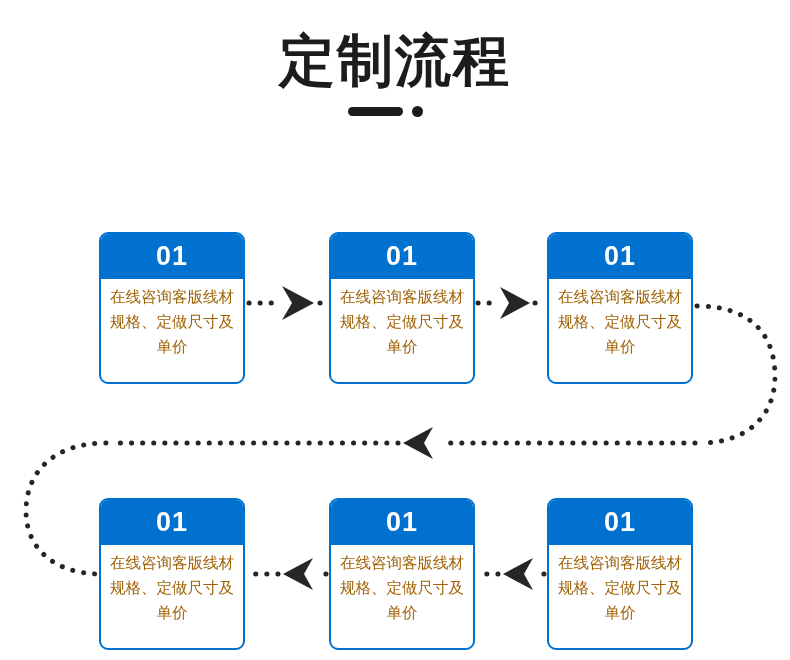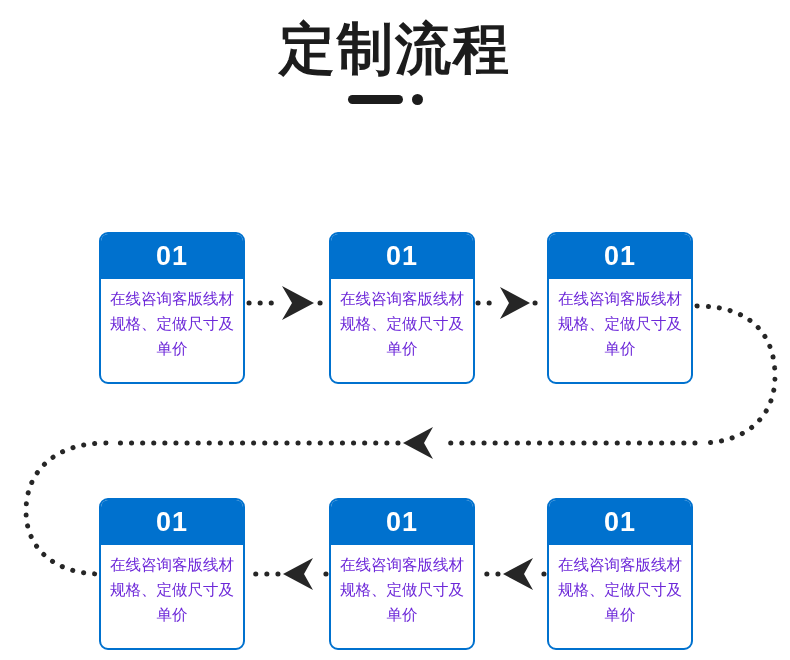--- a/index.html
+++ b/index.html
@@ -17,21 +17,21 @@
   #root {
     position: relative;
     width: 790px;
     height: 660px;
   }
 
   
   .header {
     position: absolute;
     left: 0;
-    top: 0;
+    top: 12px;
     width: 790px;
     text-align: center;
   }
   .title {
     margin: 0;
     padding-top: 18px;
     font-size: 56px;
     line-height: 62px;
     font-weight: 700;
     color: #1c1c1c;
@@ -108,25 +108,25 @@
     font-size: 27px;
     font-weight: 700;
     line-height: 45px;
     text-align: center;
     letter-spacing: 1px;
   }
   .card-body {
     height: 103px;
     padding: 7px 9px 0 9px;
     box-sizing: border-box;
-    color: #6d28d9;
+    color: #a16207;
     font-size: 15.5px;
     line-height: 25px;
     text-align: center;
-    font-family: Liberation Serif, serif;
+    font-family: Liberation Mono, monospace;
   }
 </style>
 </head>
 <body>
 
 <div id="root">
 
   <div class="header">
     <h1 class="title">定制流程</h1>
     <div class="divider">

